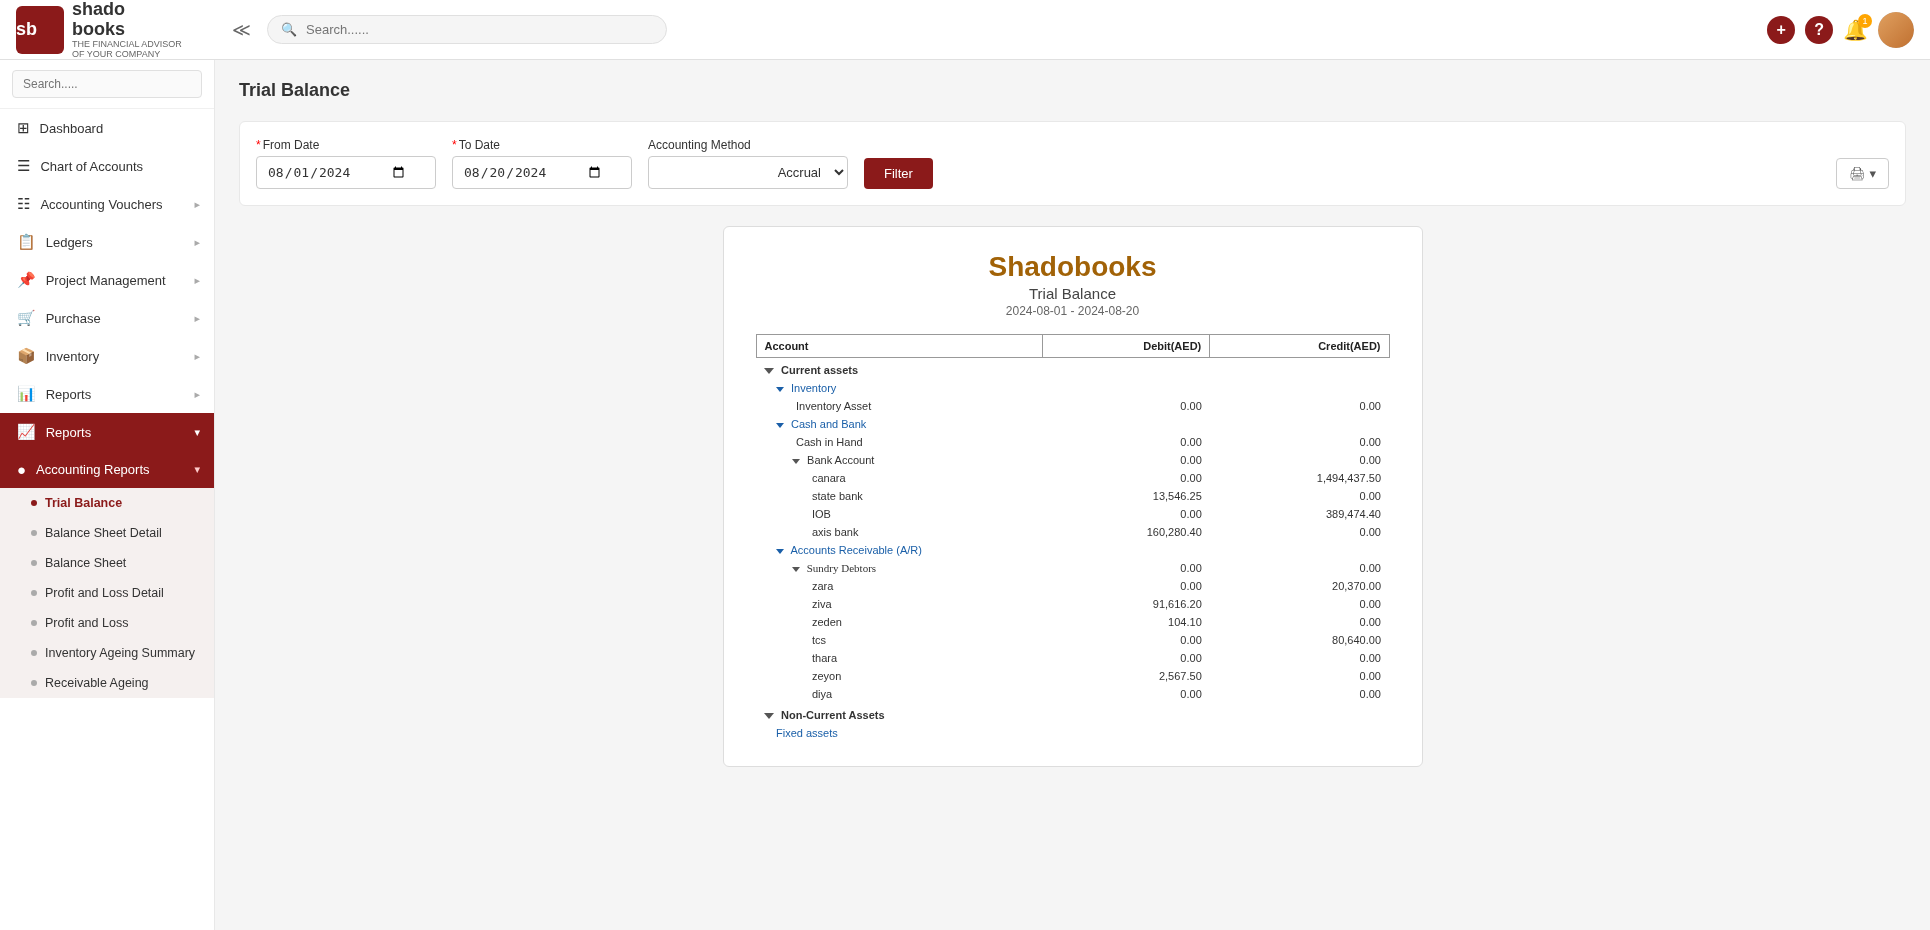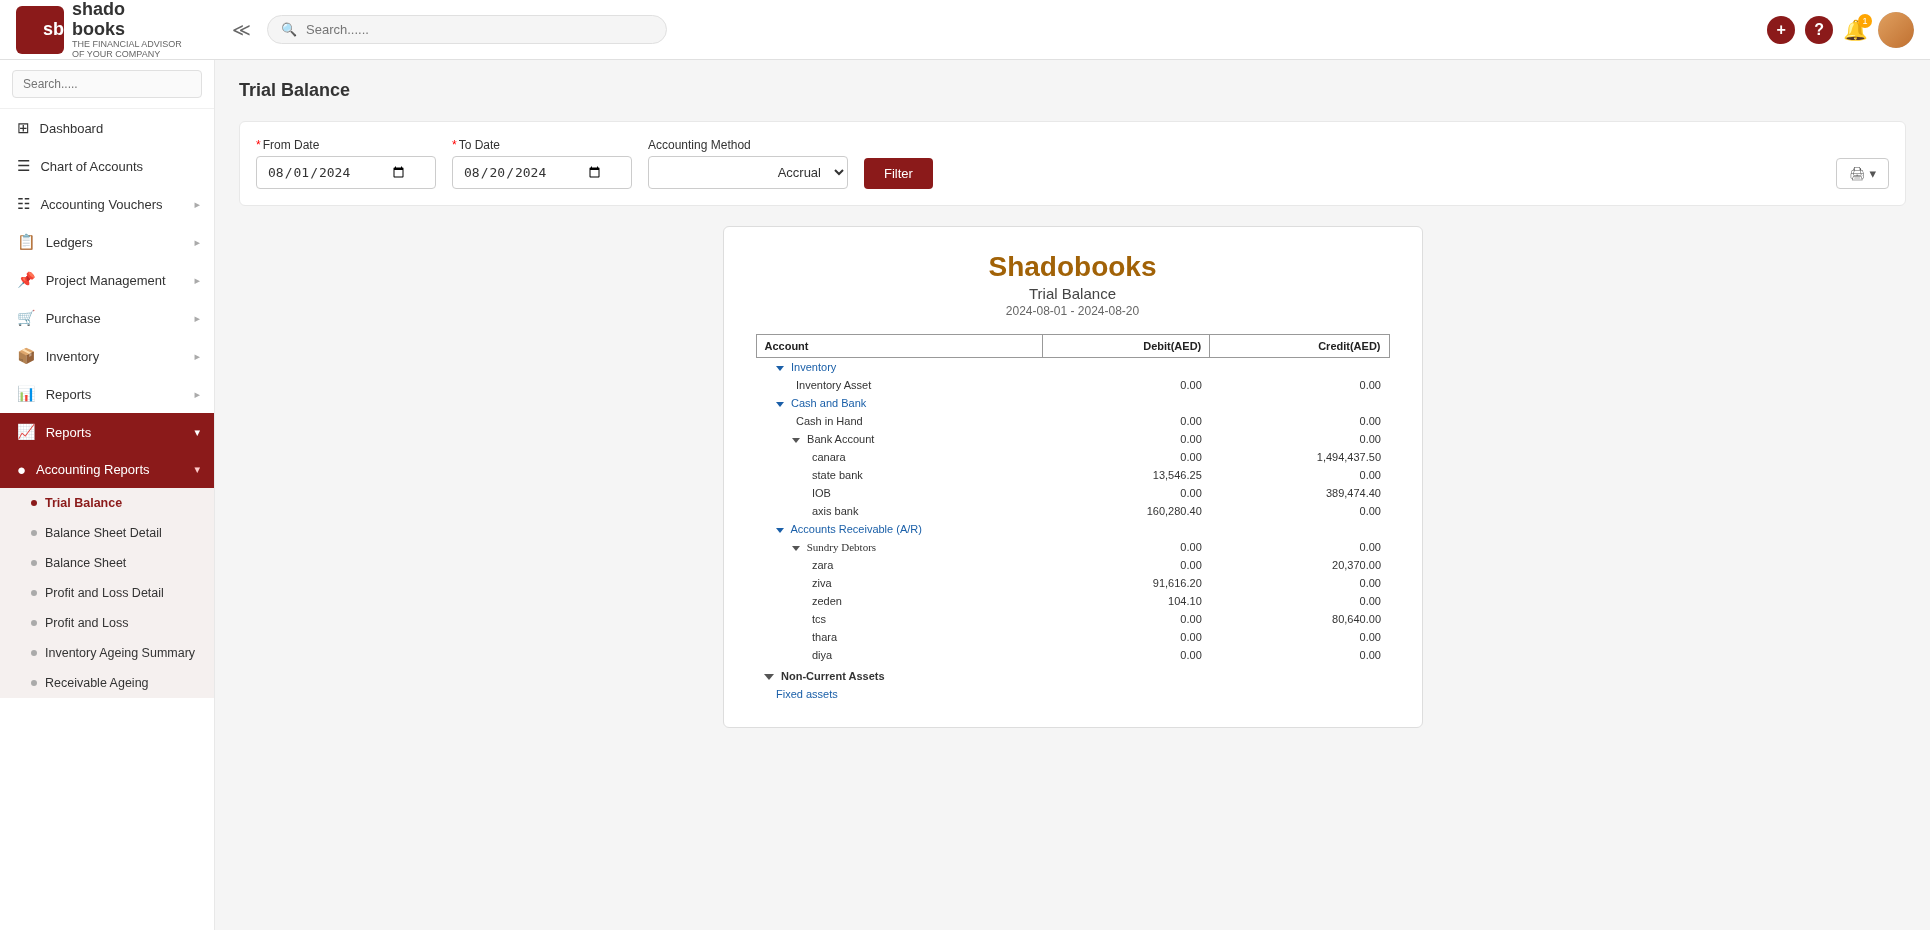--- a/index.html
+++ b/index.html
@@ -20,21 +20,21 @@
     .logo-area {
       display: flex;
       align-items: center;
       gap: 8px;
       width: 200px;
     }
     .logo-box {
       width: 48px; height: 48px;
       background: #8b1a1a;
       border-radius: 6px;
-      display: flex; align-items: center; justify-content: flex-end;
+      display: flex; align-items: center; justify-content: flex-start;
       color: #fff; font-weight: bold; font-size: 18px;
     }
     .logo-text { font-size: 18px; font-weight: 700; color: #333; line-height: 1.1; }
     .logo-sub { font-size: 9px; color: #666; }
     .nav-collapse-btn {
       background: none; border: none; cursor: pointer; color: #666; font-size: 18px; padding: 4px;
     }
     .nav-search {
       flex: 1; max-width: 400px;
       display: flex; align-items: center;
@@ -447,20 +447,26 @@
       <table class="report-table">
         <thead>
           <tr>
             <th>Account</th>
             <th class="num">Debit(AED)</th>
             <th class="num">Credit(AED)</th>
           </tr>
         </thead>
         <tbody>
 
+          <tr class="group-header">
+            <td colspan="3">
+              <span style="display:inline-block;width:0;height:0;border-left:5px solid transparent;border-right:5px solid transparent;border-top:6px solid #555;margin-right:4px;vertical-align:middle;"></span>
+              Current assets
+            </td>
+          </tr>
 
           <tr class="sub-group">
             <td colspan="3" style="padding-left:20px;">
               <span style="display:inline-block;width:0;height:0;border-left:4px solid transparent;border-right:4px solid transparent;border-top:5px solid #1a5fa8;margin-right:4px;vertical-align:middle;"></span>
               <span class="blue-link">Inventory</span>
             </td>
           </tr>
           <tr class="leaf-row">
             <td>Inventory Asset</td>
             <td class="num">0.00</td>
@@ -542,20 +548,25 @@
             <td>tcs</td>
             <td class="num">0.00</td>
             <td class="num">80,640.00</td>
           </tr>
           <tr class="leaf-row2">
             <td>thara</td>
             <td class="num">0.00</td>
             <td class="num">0.00</td>
           </tr>
           <tr class="leaf-row2">
+            <td>zeyon</td>
+            <td class="num">2,567.50</td>
+            <td class="num">0.00</td>
+          </tr>
+          <tr class="leaf-row2">
             <td>diya</td>
             <td class="num">0.00</td>
             <td class="num">0.00</td>
           </tr>
 
           <tr class="group-header">
             <td colspan="3">
               <span style="display:inline-block;width:0;height:0;border-left:5px solid transparent;border-right:5px solid transparent;border-top:6px solid #555;margin-right:4px;vertical-align:middle;"></span>
               Non-Current Assets
             </td>

